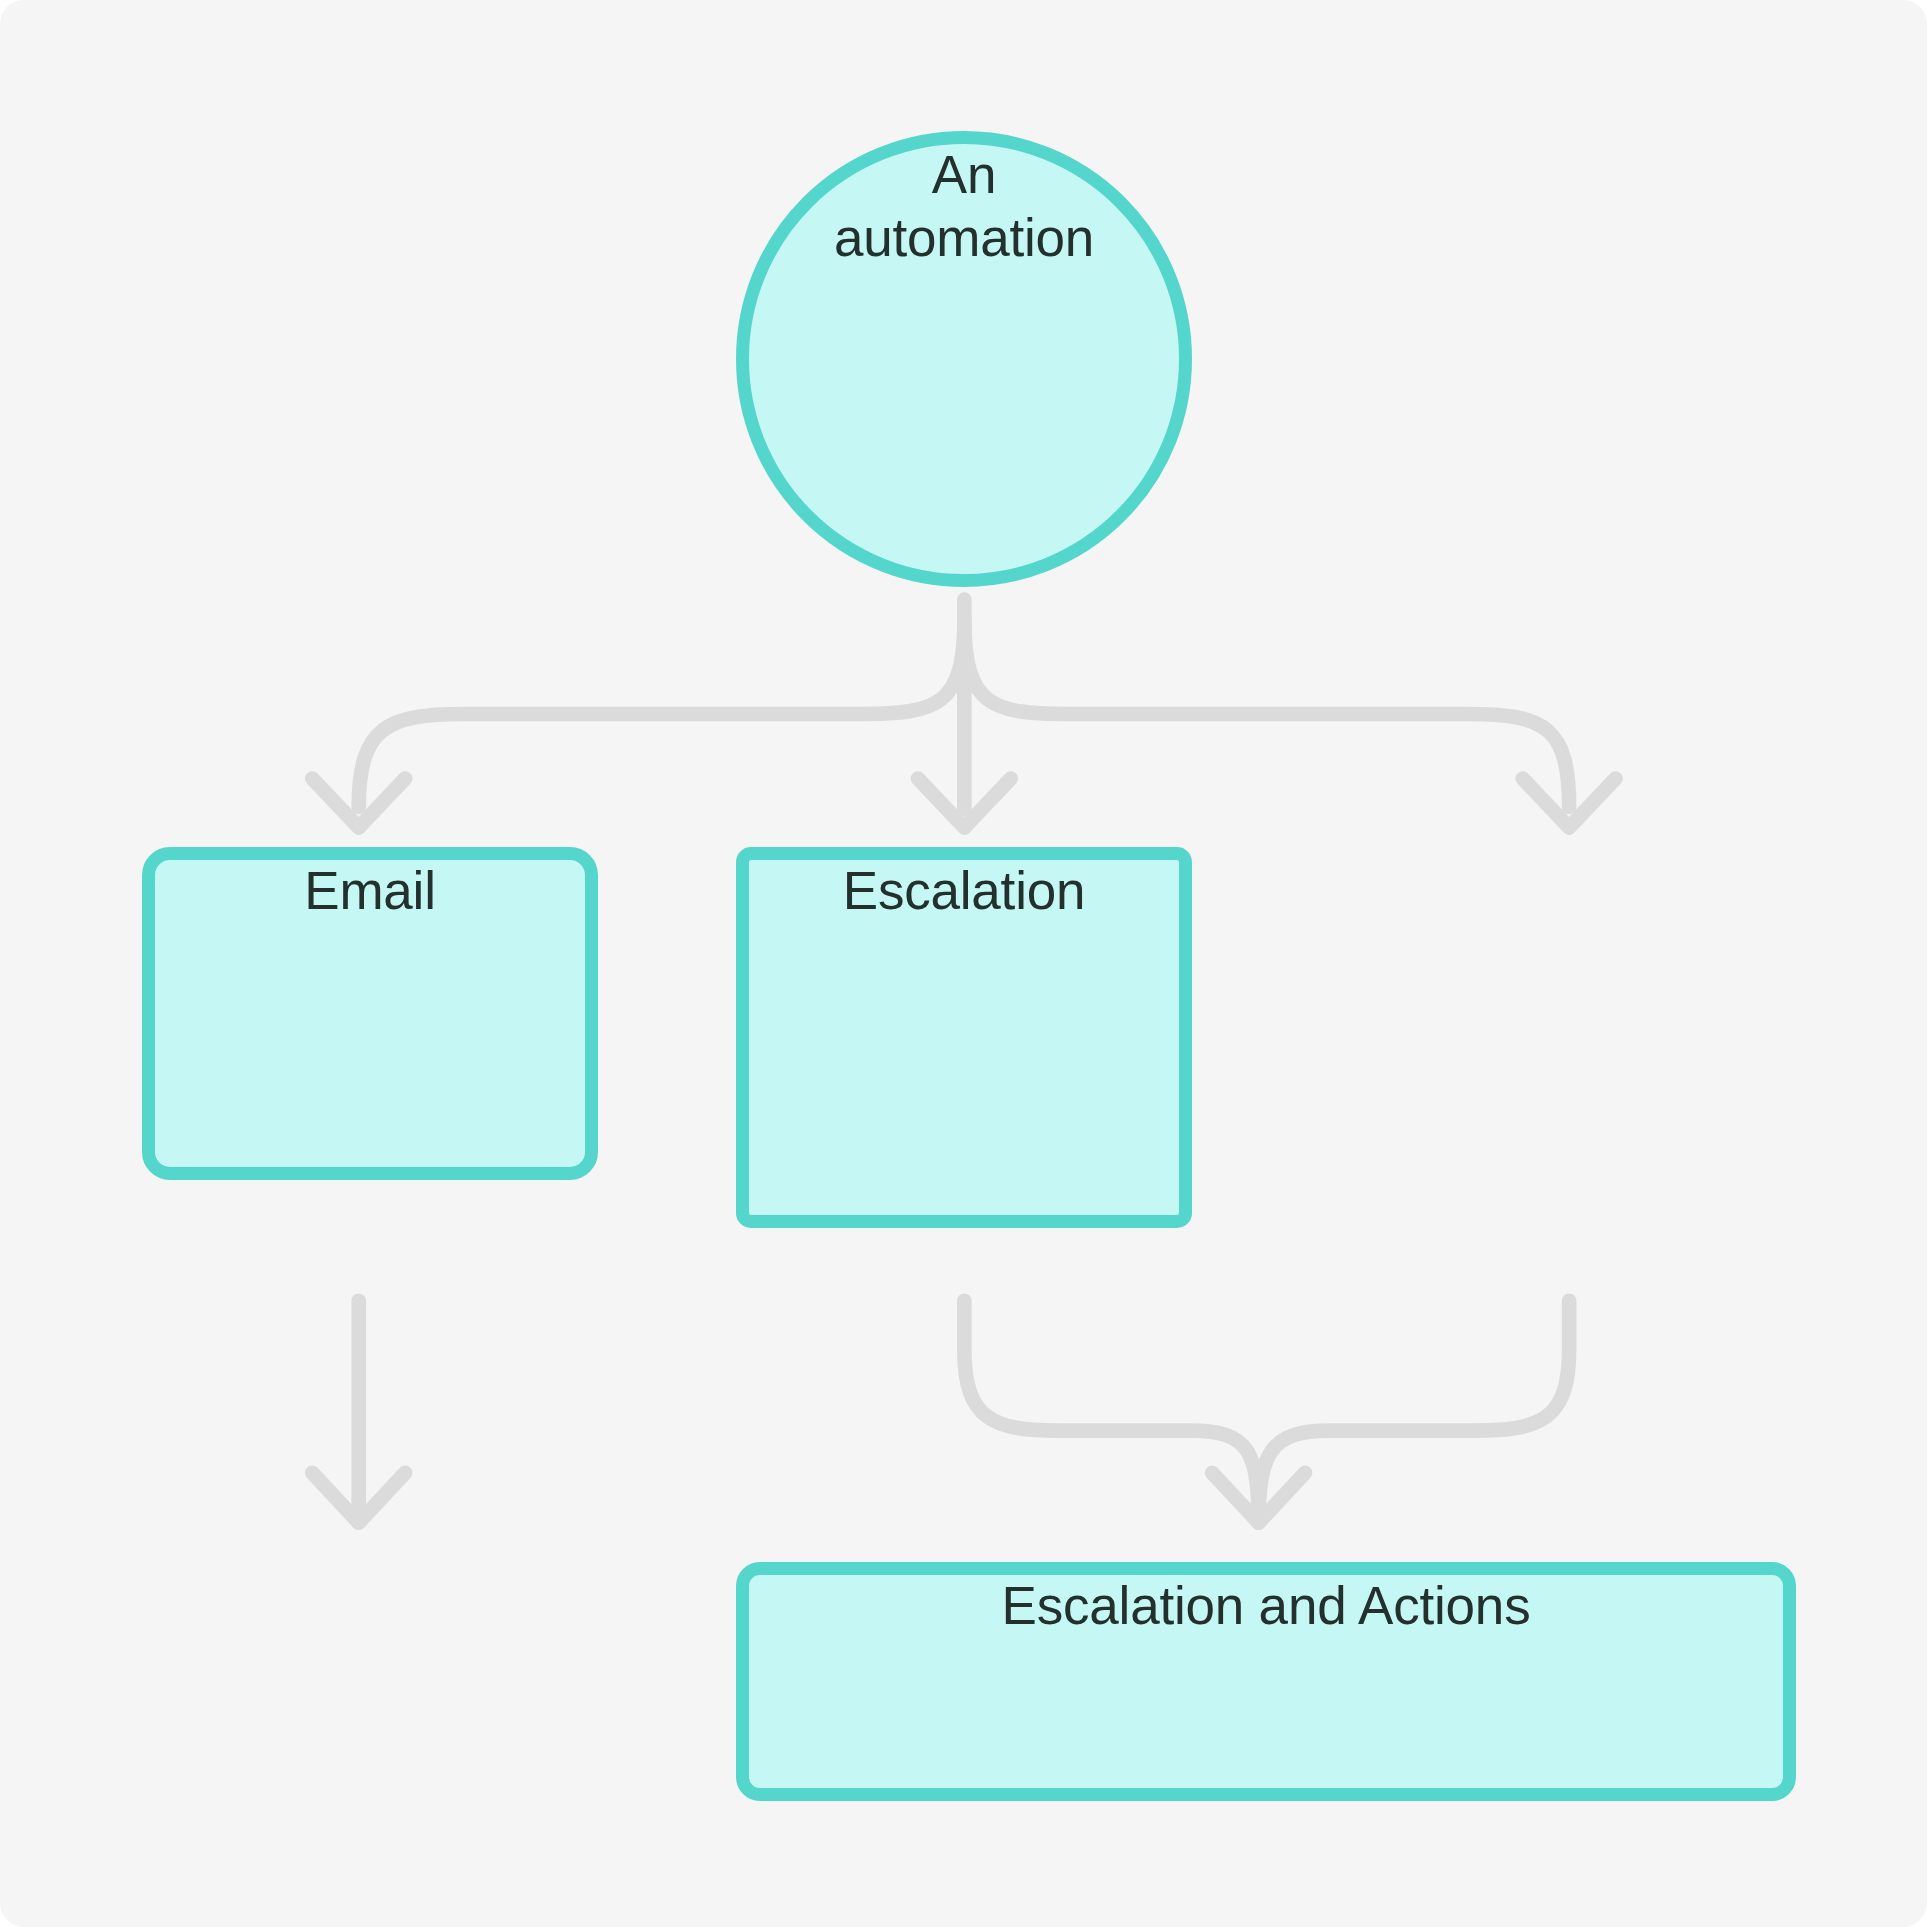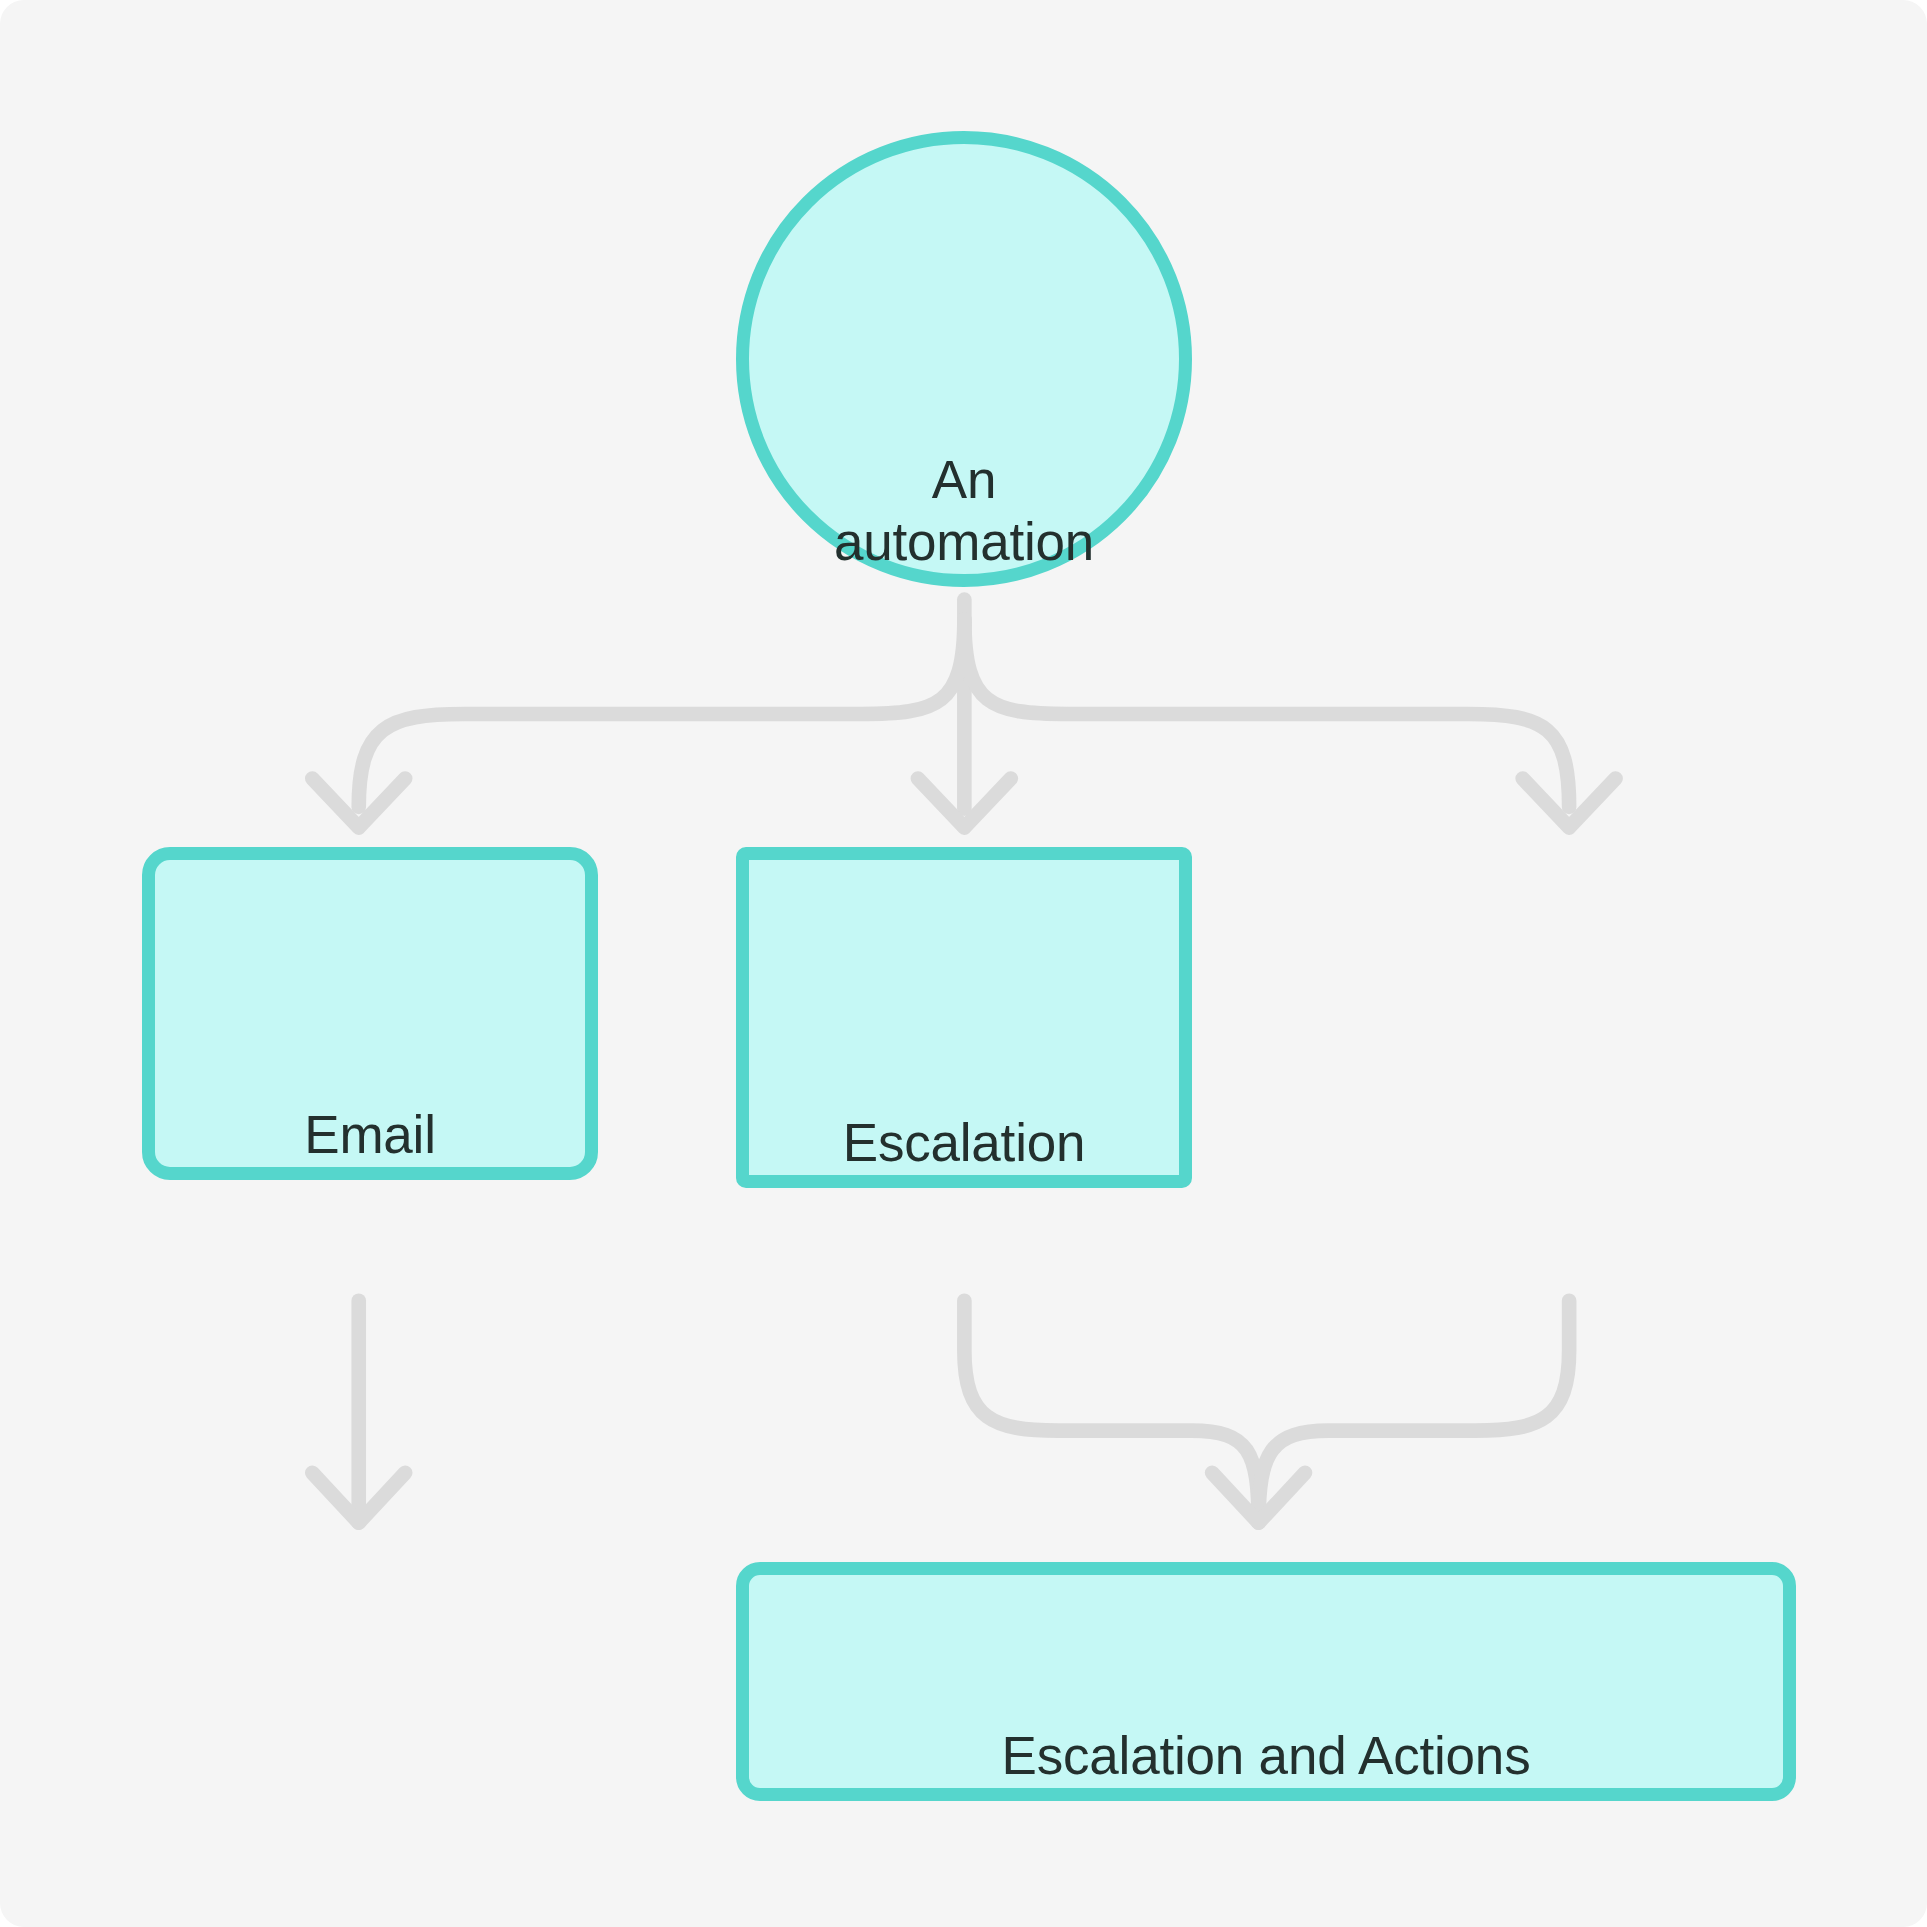--- a/index.html
+++ b/index.html
@@ -21,21 +21,21 @@
     left: 0;
     top: 0;
     width: 1927px;
     height: 1927px;
     pointer-events: none;
   }
   .node {
     position: absolute;
     box-sizing: border-box;
     display: flex;
-    align-items: flex-end;
+    align-items: flex-start;
     justify-content: center;
     text-align: center;
     background: #c5f8f5;
     border: 13px solid #55d6cc;
   }
   .node-label {
     color: #23302e;
     font-size: 53px;
     line-height: 1.18;
     letter-spacing: -0.2px;
@@ -53,22 +53,22 @@
     left: 142px;
     top: 847px;
     width: 456px;
     height: 333px;
     border-radius: 28px;
   }
   #node-escalation {
     left: 736px;
     top: 847px;
     width: 456px;
-    height: 341px;
-    border-radius: 10px;
+    height: 381px;
+    border-radius: 15px;
   }
   #node-routing {
     left: 1340px;
     top: 847px;
     width: 456px;
     height: 437px;
     border-radius: 29px;
   }
   #node-trigger {
     left: 131px;

